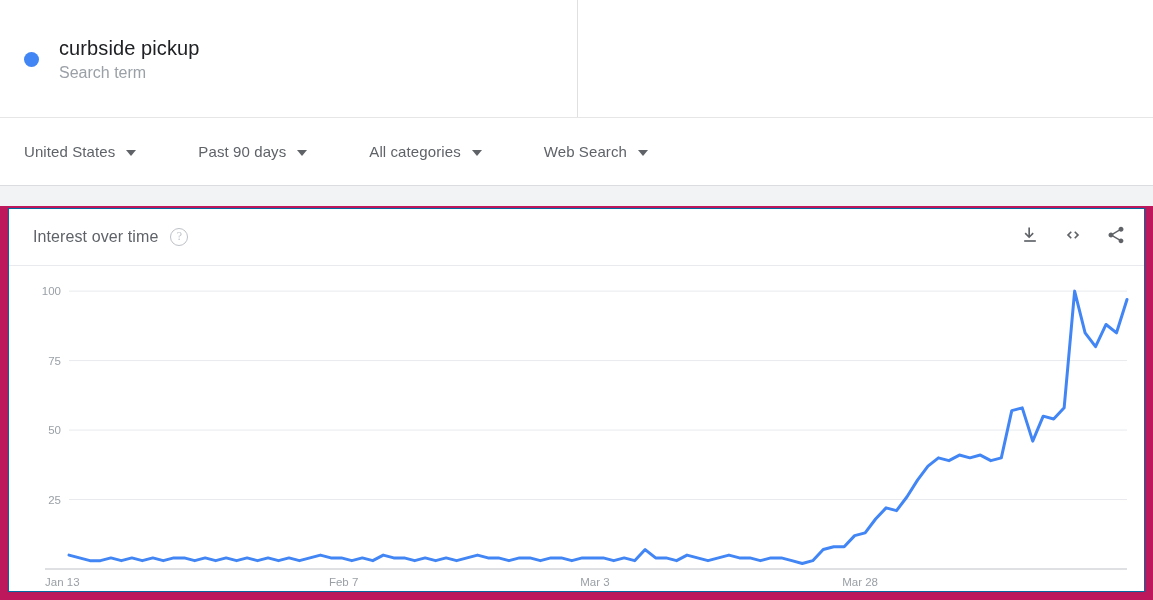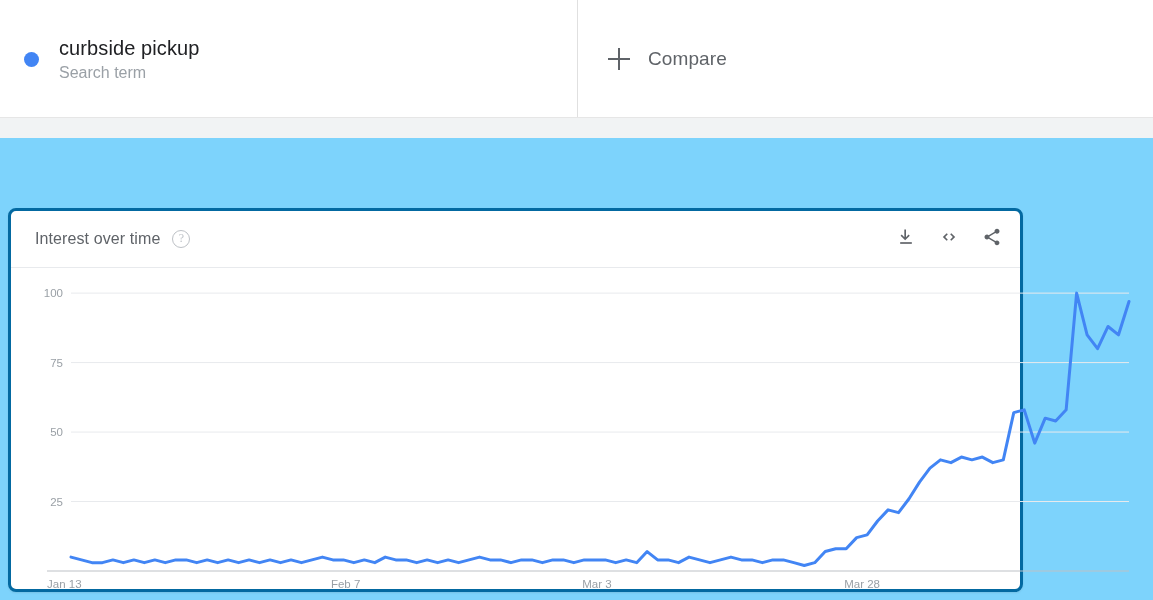--- a/index.html
+++ b/index.html
@@ -3,21 +3,21 @@
 <meta charset="utf-8">
 <style>
   * { box-sizing: border-box; }
   html, body {
     margin: 0; padding: 0;
     width: 1153px; height: 600px;
     background: #ffffff;
     font-family: "Liberation Sans", sans-serif;
     overflow: hidden;
   }
-  .page { position: relative; width: 1153px; height: 600px; background:#7dd3fc; }
+  .page { position: relative; width: 1153px; height: 600px; background:#be185d; }
 
   
   .terms-row {
     display: flex;
     height: 118px;
     background: #fff;
     border-bottom: 1px solid #e6e6e6;
   }
   .term-cell {
     width: 578px;
@@ -100,25 +100,25 @@
   }
 
   
   .gap { height: 20px; background: #f1f3f4; }
 
   
   .card {
     position: absolute;
     left: 8px;
     top: 208px;
-    width: 1015px;
+    width: 1137px;
     height: 384px;
     background: #fff;
-    border: 3px solid #0369a1;
-    border-radius: 8px;
+    border: 1px solid #0369a1;
+    border-radius: 0;
     box-shadow: 0 1px 2px rgba(60,64,67,.12);
   }
   .card-head {
     height: 57px;
     display: flex;
     align-items: center;
     padding: 0 18px 0 24px;
     border-bottom: 1px solid #e8eaed;
   }
   .card-title {
@@ -164,26 +164,40 @@
 <div class="page">
 
   <div class="terms-row">
     <div class="term-cell">
       <span class="term-dot"></span>
       <span class="term-texts">
         <span class="term-title">curbside pickup</span>
         <span class="term-sub">Search term</span>
       </span>
     </div>
-    <div class="compare-cell">
-      <span class="plus-icon"></span>
-      <span class="compare-label">Compare</span>
-    </div>
   </div>
 
+  <div class="filters-row">
+    <div class="filter">
+      <span class="filter-label">United States</span>
+      <span class="caret"></span>
+    </div>
+    <div class="filter">
+      <span class="filter-label">Past 90 days</span>
+      <span class="caret"></span>
+    </div>
+    <div class="filter">
+      <span class="filter-label">All categories</span>
+      <span class="caret"></span>
+    </div>
+    <div class="filter">
+      <span class="filter-label">Web Search</span>
+      <span class="caret"></span>
+    </div>
+  </div>
 
   <div class="gap"></div>
 
   <div class="card">
     <div class="card-head">
       <span class="card-title">Interest over time</span>
       <span class="help-icon">?</span>
       <span class="head-spacer"></span>
       <span class="head-icons">
         <span class="hicon">

